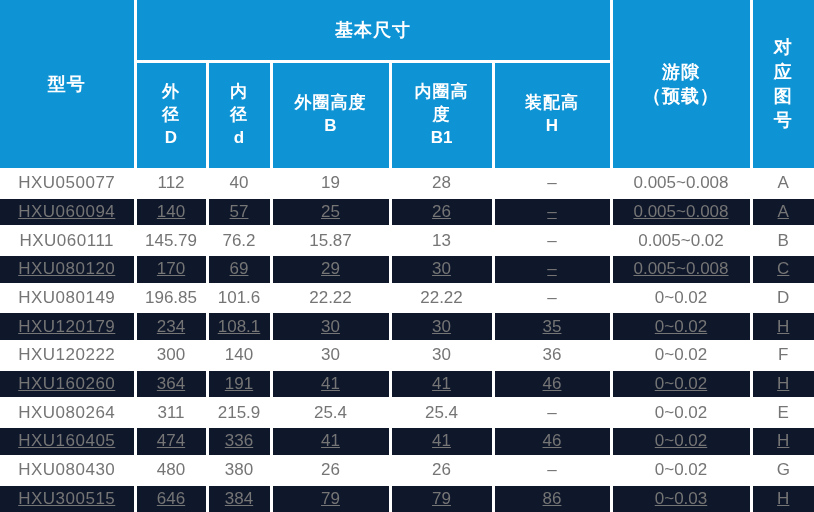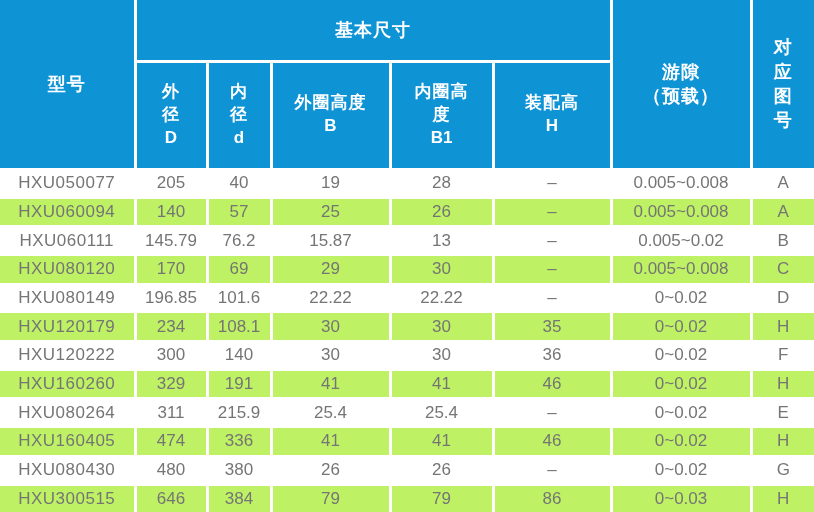--- a/index.html
+++ b/index.html
@@ -42,21 +42,21 @@
     text-align: center;
     vertical-align: middle;
     color: #757575;
     font-size: 17px;
     padding: 0;
     background: #ffffff;
     border-top: 2px solid #ffffff;
     border-right: 3px solid #ffffff;
   }
   tbody td:last-child { border-right: none; }
-  tbody tr.stripe td { background: #bef264; }
+  tbody tr.stripe td { background: #0f172a; text-decoration: underline; }
   td.model-cell { letter-spacing: 0.5px; }
 </style>
 </head>
 <body>
 
 <div class="page">
   <table class="spec">
     <colgroup>
       <col style="width:135px">
         <col style="width:72px">
@@ -99,21 +99,21 @@
         </th>
         <th class="b-r two-line">
           <div>装配高</div>
           <div class="latin-line">H</div>
         </th>
       </tr>
     </thead>
     <tbody>
       <tr>
         <td class="model-cell">HXU050077</td>
-        <td>205</td>
+        <td>112</td>
         <td>40</td>
         <td>19</td>
         <td>28</td>
         <td>–</td>
         <td>0.005~0.008</td>
         <td>A</td>
       </tr>
       <tr class="stripe">
         <td class="model-cell">HXU060094</td>
         <td>140</td>
@@ -169,21 +169,21 @@
         <td>300</td>
         <td>140</td>
         <td>30</td>
         <td>30</td>
         <td>36</td>
         <td>0~0.02</td>
         <td>F</td>
       </tr>
       <tr class="stripe">
         <td class="model-cell">HXU160260</td>
-        <td>329</td>
+        <td>364</td>
         <td>191</td>
         <td>41</td>
         <td>41</td>
         <td>46</td>
         <td>0~0.02</td>
         <td>H</td>
       </tr>
       <tr>
         <td class="model-cell">HXU080264</td>
         <td>311</td>

